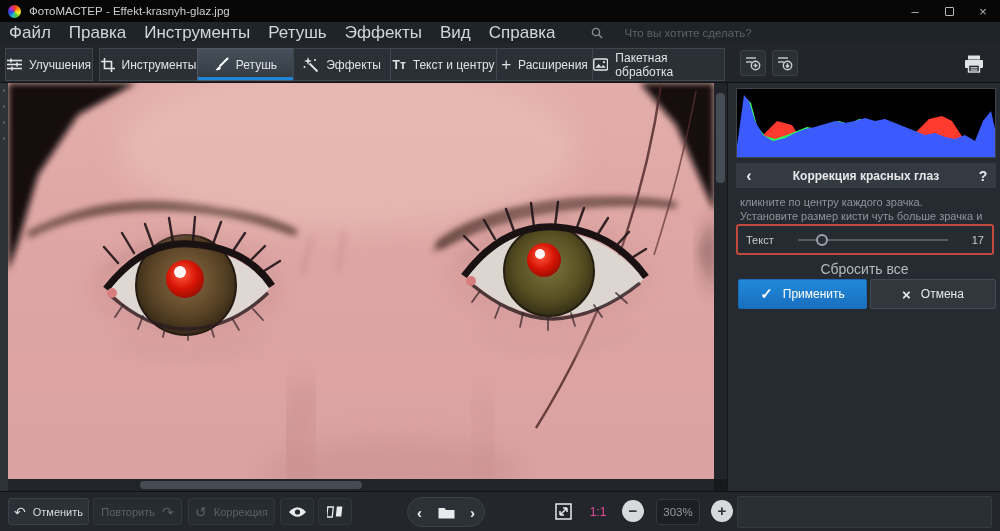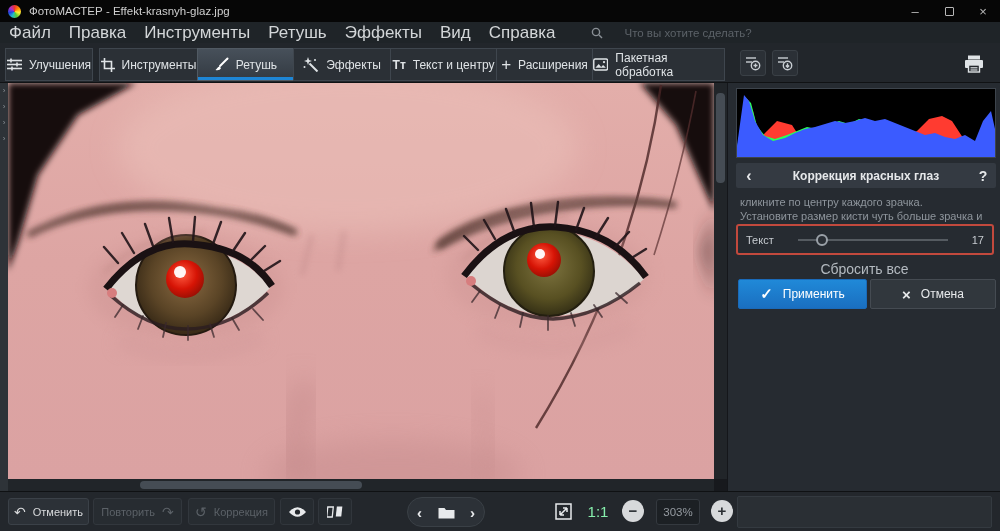--- a/index.html
+++ b/index.html
@@ -74,21 +74,21 @@
   .bottombar { left:0; top:491px; width:1000px; height:40px; background:#23272c; border-top:1px solid #0f1113; }
   .bbtn { position:absolute; top:6px; height:27px; background:#2c3137; border:1px solid #3b4148; border-radius:3px;
     display:flex; align-items:center; justify-content:center; gap:7px; color:#d8dadc; font-size:11px; }
   .bbtn.dim { background:#272c31; border-color:#32373d; color:#5b6167; }
   .bbtn .arr { font-size:14px; line-height:14px; }
   .icon-btn { position:absolute; top:6px; height:27px; background:#262b30; border:1px solid #31363c; border-radius:3px;
     display:flex; align-items:center; justify-content:center; }
   .nav-pill { position:absolute; left:407px; top:5px; width:78px; height:30px; background:#2c3137; border:1px solid #3a4046;
     border-radius:15px; display:flex; align-items:center; justify-content:space-between; padding:0 9px; }
   .nav-arrow { color:#e8eaec; font-size:15px; font-weight:bold; line-height:15px; }
-  .ratio-btn { position:absolute; left:583px; top:6px; width:30px; height:27px; color:#86efac; font-size:15px;
+  .ratio-btn { position:absolute; left:583px; top:6px; width:30px; height:27px; color:#ec4899; font-size:12px;
     display:flex; align-items:center; justify-content:center; }
   .round-btn { position:absolute; top:8px; width:22px; height:22px; border-radius:50%; background:#d7d9db; color:#2b2f33;
     font-size:15px; font-weight:bold; display:flex; align-items:center; justify-content:center; line-height:0; }
   .zoom-box { position:absolute; left:656px; top:7px; width:44px; height:26px; background:#1c2024; border:1px solid #34393f;
     border-radius:3px; color:#959ba1; font-size:11.5px; display:flex; align-items:center; justify-content:center; }
   .bb-spacer { position:absolute; left:737px; top:4px; width:255px; height:32px; background:#2a2f34; border:1px solid #343a40; border-radius:2px; }
 </style>
 </head>
 <body>
 

